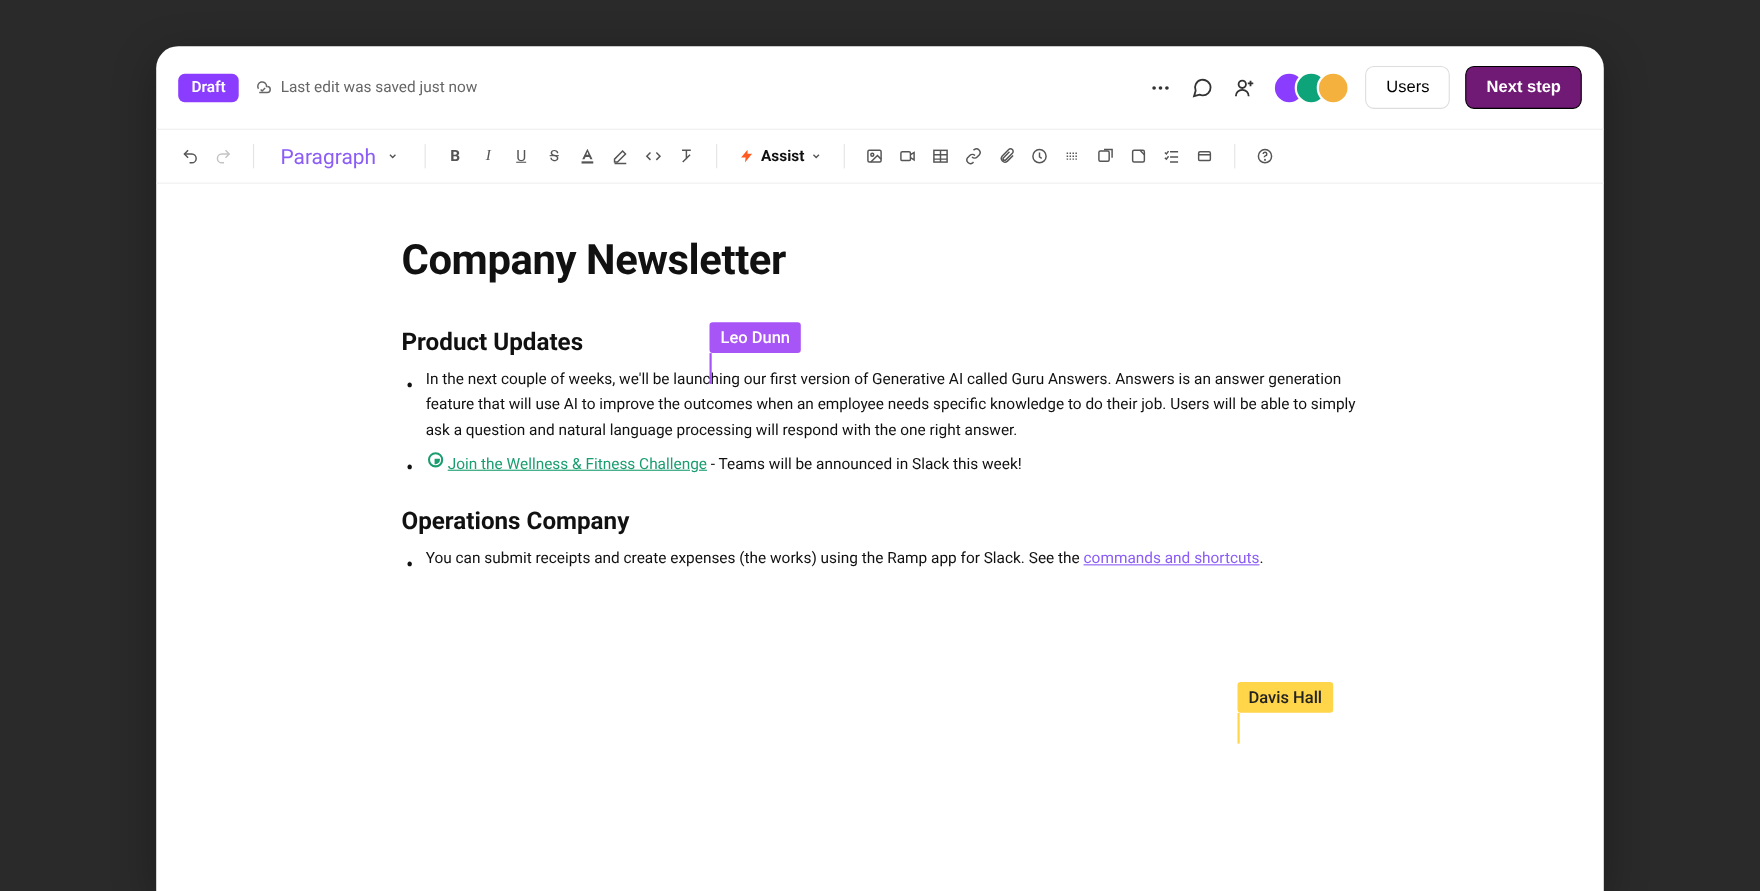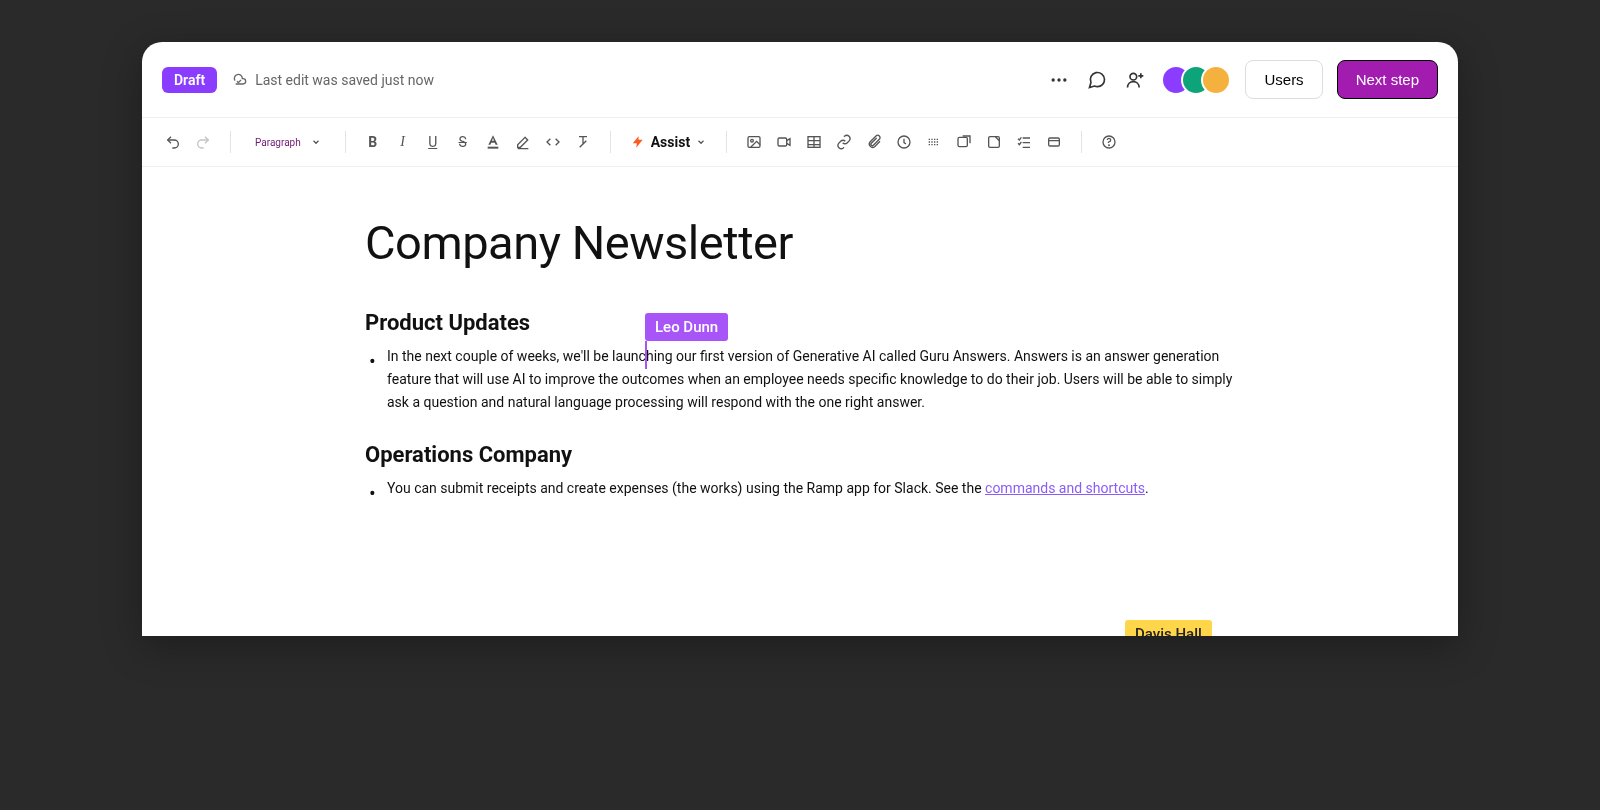--- a/index.html
+++ b/index.html
@@ -10,21 +10,21 @@
     display: flex;
     align-items: flex-start;
     justify-content: center;
     padding-top: 42px;
   }
   .editor-window {
     width: 1316px;
     background: #fff;
     border-radius: 20px 20px 0 0;
     overflow: hidden;
-    height: 594px;
+    height: 768px;
     display: flex;
     flex-direction: column;
     box-shadow: 0 10px 40px rgba(0,0,0,.3);
   }
   
   .topbar {
     display: flex;
     align-items: center;
     justify-content: space-between;
     padding: 18px 20px 18px 20px;
@@ -46,49 +46,49 @@
   .avatar {
     width: 30px; height: 30px; border-radius: 50%; border: 2px solid #fff;
     margin-left: -10px; display:flex; align-items:center; justify-content:center;
     font-size:11px; font-weight:600; color:#fff;
   }
   .avatar:first-child { margin-left: 0; }
   .btn {
     font-size: 15px; font-weight: 500; padding: 10px 18px; border-radius: 8px;
     border: 1px solid #ddd; background:#fff; cursor:pointer;
   }
-  .btn.primary { background:#a21caf; color:#fff; border-color:#000; font-weight:400; }
+  .btn.primary { background:#701a75; color:#fff; border-color:#000; font-weight:700; }
   
   .formatbar {
     display:flex; align-items:center; gap:4px;
     padding: 10px 18px;
     border-bottom:1px solid #eee;
     font-size:14px;
   }
   .formatbar .sep { width:1px; height:22px; background:#e3e3e3; margin:0 10px; }
   .fmt-btn {
     min-width:26px; height:28px; display:flex; align-items:center; justify-content:center;
     color:#555; cursor:pointer; border-radius:4px; padding:0 4px;
   }
   .style-select { display:flex; align-items:center; gap:10px; padding:0 10px; cursor:pointer; }
-  .style-select .label { font-size:10px; color:#701a75; }
+  .style-select .label { font-size:19px; color:#8b5cf6; }
   .assist-btn { display:flex; align-items:center; gap:6px; font-weight:700; color:#111; cursor:pointer; padding:0 6px; }
   .assist-btn svg:first-child { color:#ff5a1f; }
   
   .doc-wrapper { flex:1; overflow-y:auto; position:relative; }
   .doc-wrapper::-webkit-scrollbar { width:10px; }
   .doc-wrapper::-webkit-scrollbar-thumb { background:#d0d0d0; border-radius:5px; }
   .doc {
     max-width: 870px;
     margin: 0 auto;
     padding: 48px 0 80px 0;
     color:#111;
     position: relative;
   }
-  .doc h1 { font-size: 47px; font-weight: 400; margin-bottom: 40px; letter-spacing:-.01em; }
+  .doc h1 { font-size: 38px; font-weight: 700; margin-bottom: 40px; letter-spacing:-.01em; }
   .doc h3 {
     font-size: 22px; font-weight:700; margin-top: 28px; margin-bottom: 10px;
   }
   .doc ul { list-style: none; padding: 0; }
   .doc li {
     position: relative;
     padding-left: 22px;
     font-size: 14px;
     line-height: 1.65;
     margin-bottom: 6px;
@@ -313,29 +313,39 @@
   <div class="doc-wrapper">
     <div class="doc">
 
       <h1>Company Newsletter</h1>
 
       <h3>Product Updates</h3>
       <ul>
           <li>In the next couple of weeks, we'll be launching our first version of Generative AI called Guru Answers. Answers is an answer generation feature that will use AI to improve the outcomes when an employee needs specific knowledge to do their job. Users will be able to simply ask a question and natural language processing will respond with the one right answer.</li>
         </ul>
 
+      <ul>
+          <li>
+        <span class="g-badge">
+          <svg width="18" height="18" viewBox="0 0 24 24" fill="none" stroke="#1a9e6f" stroke-width="2.5">
+                <circle cx="12" cy="12" r="8"></circle>
+                <path d="M16 12h-4v4a4 4 0 0 0 4-4z" fill="#1a9e6f"></path>
+              </svg>
+        </span><a href="#" class="link-green">Join the Wellness &amp; Fitness Challenge</a><span> - Teams will be announced in Slack this week!</span>
+      </li>
+        </ul>
 
       <h3>Operations Company</h3>
       <ul>
           <li>
         <span>You can submit receipts and create expenses (the works) using the Ramp app for Slack. See the </span><a href="#" class="link-blue">commands and shortcuts</a><span>.</span>
       </li>
         </ul>
 
-      <div class="collab-cursor collab-purple" style="left:280px; top:146px;">
+      <div class="collab-cursor collab-purple" style="left:280px; top:126px;">
         <div class="flag">Leo Dunn</div>
         <div class="caret"></div>
       </div>
       <div class="collab-cursor collab-yellow" style="left:760px; top:453px;">
         <div class="flag">Davis Hall</div>
         <div class="caret"></div>
       </div>
 
     </div>
   </div>

